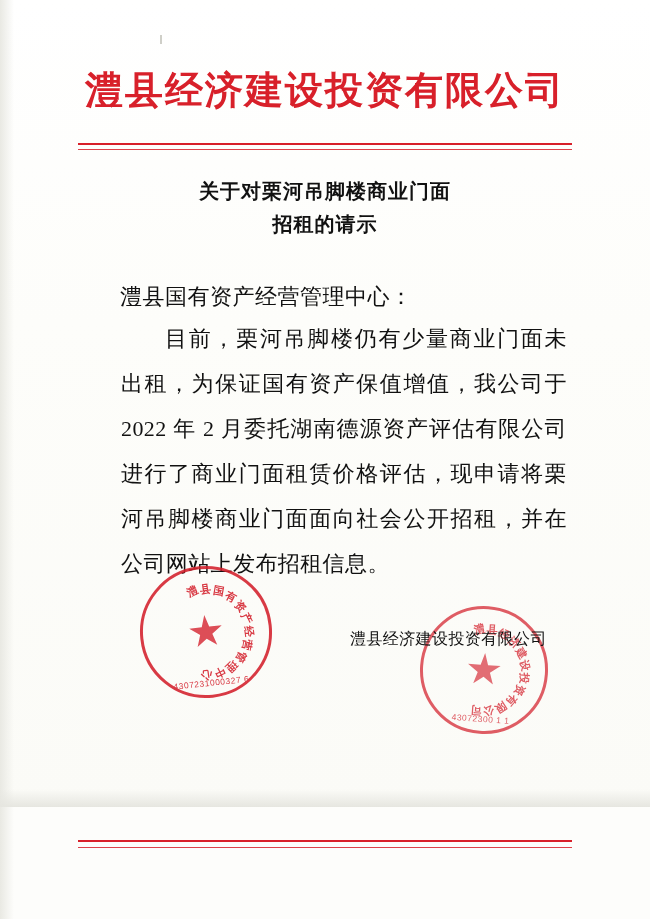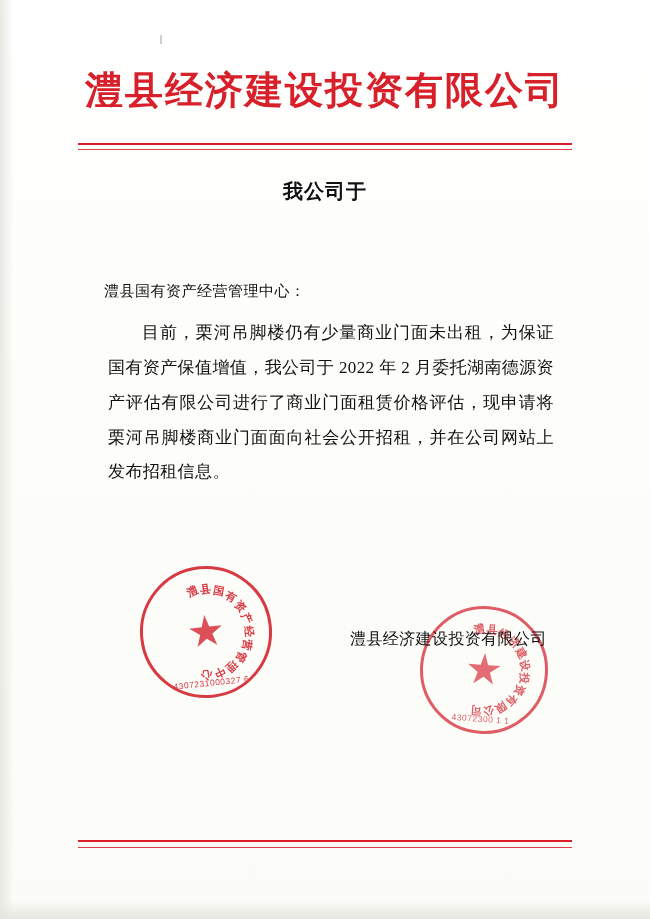--- a/index.html
+++ b/index.html
@@ -12,21 +12,21 @@
     height: 919px;
     font-family: "Liberation Serif", "DejaVu Serif", serif;
     position: relative;
     overflow: hidden;
     background: #fdfdfb;
   }
   .page {
     position: absolute;
     left: 0; top: 0;
     width: 650px;
-    height: 919px;
+    height: 807px;
     background: #fde047;
   }
   
   .page::before {
     content: "";
     position: absolute;
     inset: 0;
     background: linear-gradient(180deg, #ffffff 0%, #fdfdfa 40%, #fbfbf7 100%);
     pointer-events: none;
   }
@@ -74,33 +74,33 @@
     text-align: center;
     font-size: 20px;
     font-weight: bold;
     color: #111;
     line-height: 1.65;
     letter-spacing: 1px;
   }
 
   .recipient {
     position: absolute;
-    left: 104px;
+    left: 120px;
     top: 282px;
-    font-size: 15px;
+    font-size: 22px;
     color: #111;
     letter-spacing: .5px;
   }
 
   .body-text {
     position: absolute;
-    left: 108px;
+    left: 121px;
     top: 316px;
     width: 446px;
-    font-size: 17px;
+    font-size: 22px;
     color: #111;
     line-height: 2.05;
     text-align: justify;
     text-justify: inter-ideograph;
     letter-spacing: .4px;
   }
   .body-text p {
     margin: 0;
     text-indent: 2em;
   }
@@ -242,21 +242,22 @@
   <div class="scan-mark"></div>
 
   <div class="letterhead">
     <div class="letterhead-title">澧县经济建设投资有限公司</div>
   </div>
 
   <div class="rule-top"></div>
   <div class="rule-top2"></div>
 
   <div class="doc-title">
-    <div>我公司于</div>
+    <div>关于对栗河吊脚楼商业门面</div>
+    <div>招租的请示</div>
   </div>
 
   <div class="recipient">澧县国有资产经营管理中心：</div>
 
   <div class="body-text">
     <p>目前，栗河吊脚楼仍有少量商业门面未出租，为保证国有资产保值增值，我公司于 2022 年 2 月委托湖南德源资产评估有限公司进行了商业门面租赁价格评估，现申请将栗河吊脚楼商业门面面向社会公开招租，并在公司网站上发布招租信息。</p>
   </div>
 
 
   <div class="seal seal-left">

